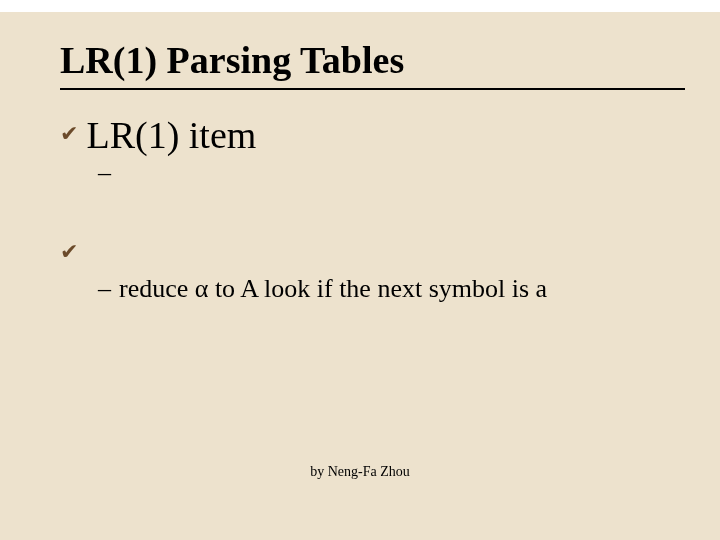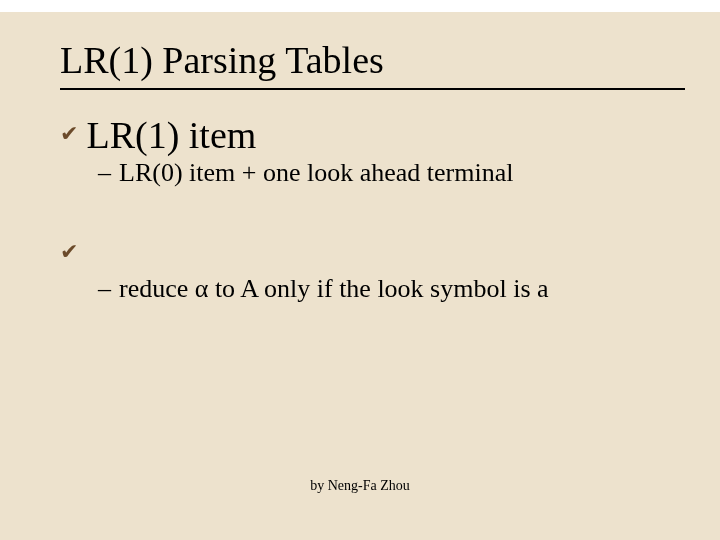--- a/index.html
+++ b/index.html
@@ -19,21 +19,21 @@
     left: 0;
     width: 720px;
     height: 12px;
     background: #fff;
   }
   .slide {
     padding: 30px 35px 0 60px;
   }
   .title {
     font-size: 38px;
-    font-weight: normal;
+    font-weight: bold;
     color: #000;
     margin: 0 0 6px 0;
     padding-top: 8px;
   }
   .rule {
     border: none;
     border-top: 2px solid #000;
     margin: 2px 0 28px 0;
   }
   .level1 {
@@ -68,21 +68,21 @@
   .level2-text {
     font-size: 26px;
     color: #000;
     line-height: 30px;
   }
   .block1 {
     margin-bottom: 48px;
   }
   .footer {
     position: absolute;
-    bottom: 46px;
+    bottom: 60px;
     width: 720px;
     text-align: center;
     font-size: 14px;
     color: #000;
   }
 </style>
 </head>
 <body>
 
 <div class="top-strip"></div>
@@ -91,28 +91,27 @@
   <h1 class="title">LR(1) Parsing Tables</h1>
   <hr class="rule">
 
   <div class="block1">
     <div class="level1">
       <span class="check">✔</span>
       <span class="level1-text">LR(1) item</span>
     </div>
     <div class="level2">
       <span class="dash">–</span>
-      <span class="level2-text">LR(0) item + one look ahead terminal</span>
     </div>
   </div>
 
   <div>
     <div class="level1">
       <span class="check">✔</span>
     </div>
     <div class="level2">
       <span class="dash">–</span>
-      <span class="level2-text">reduce α to A only if the look symbol is a</span>
+      <span class="level2-text">reduce α to A look if the next symbol is a</span>
     </div>
   </div>
 </div>
 
 <div class="footer">by Neng-Fa Zhou</div>
 
 </body></html>

